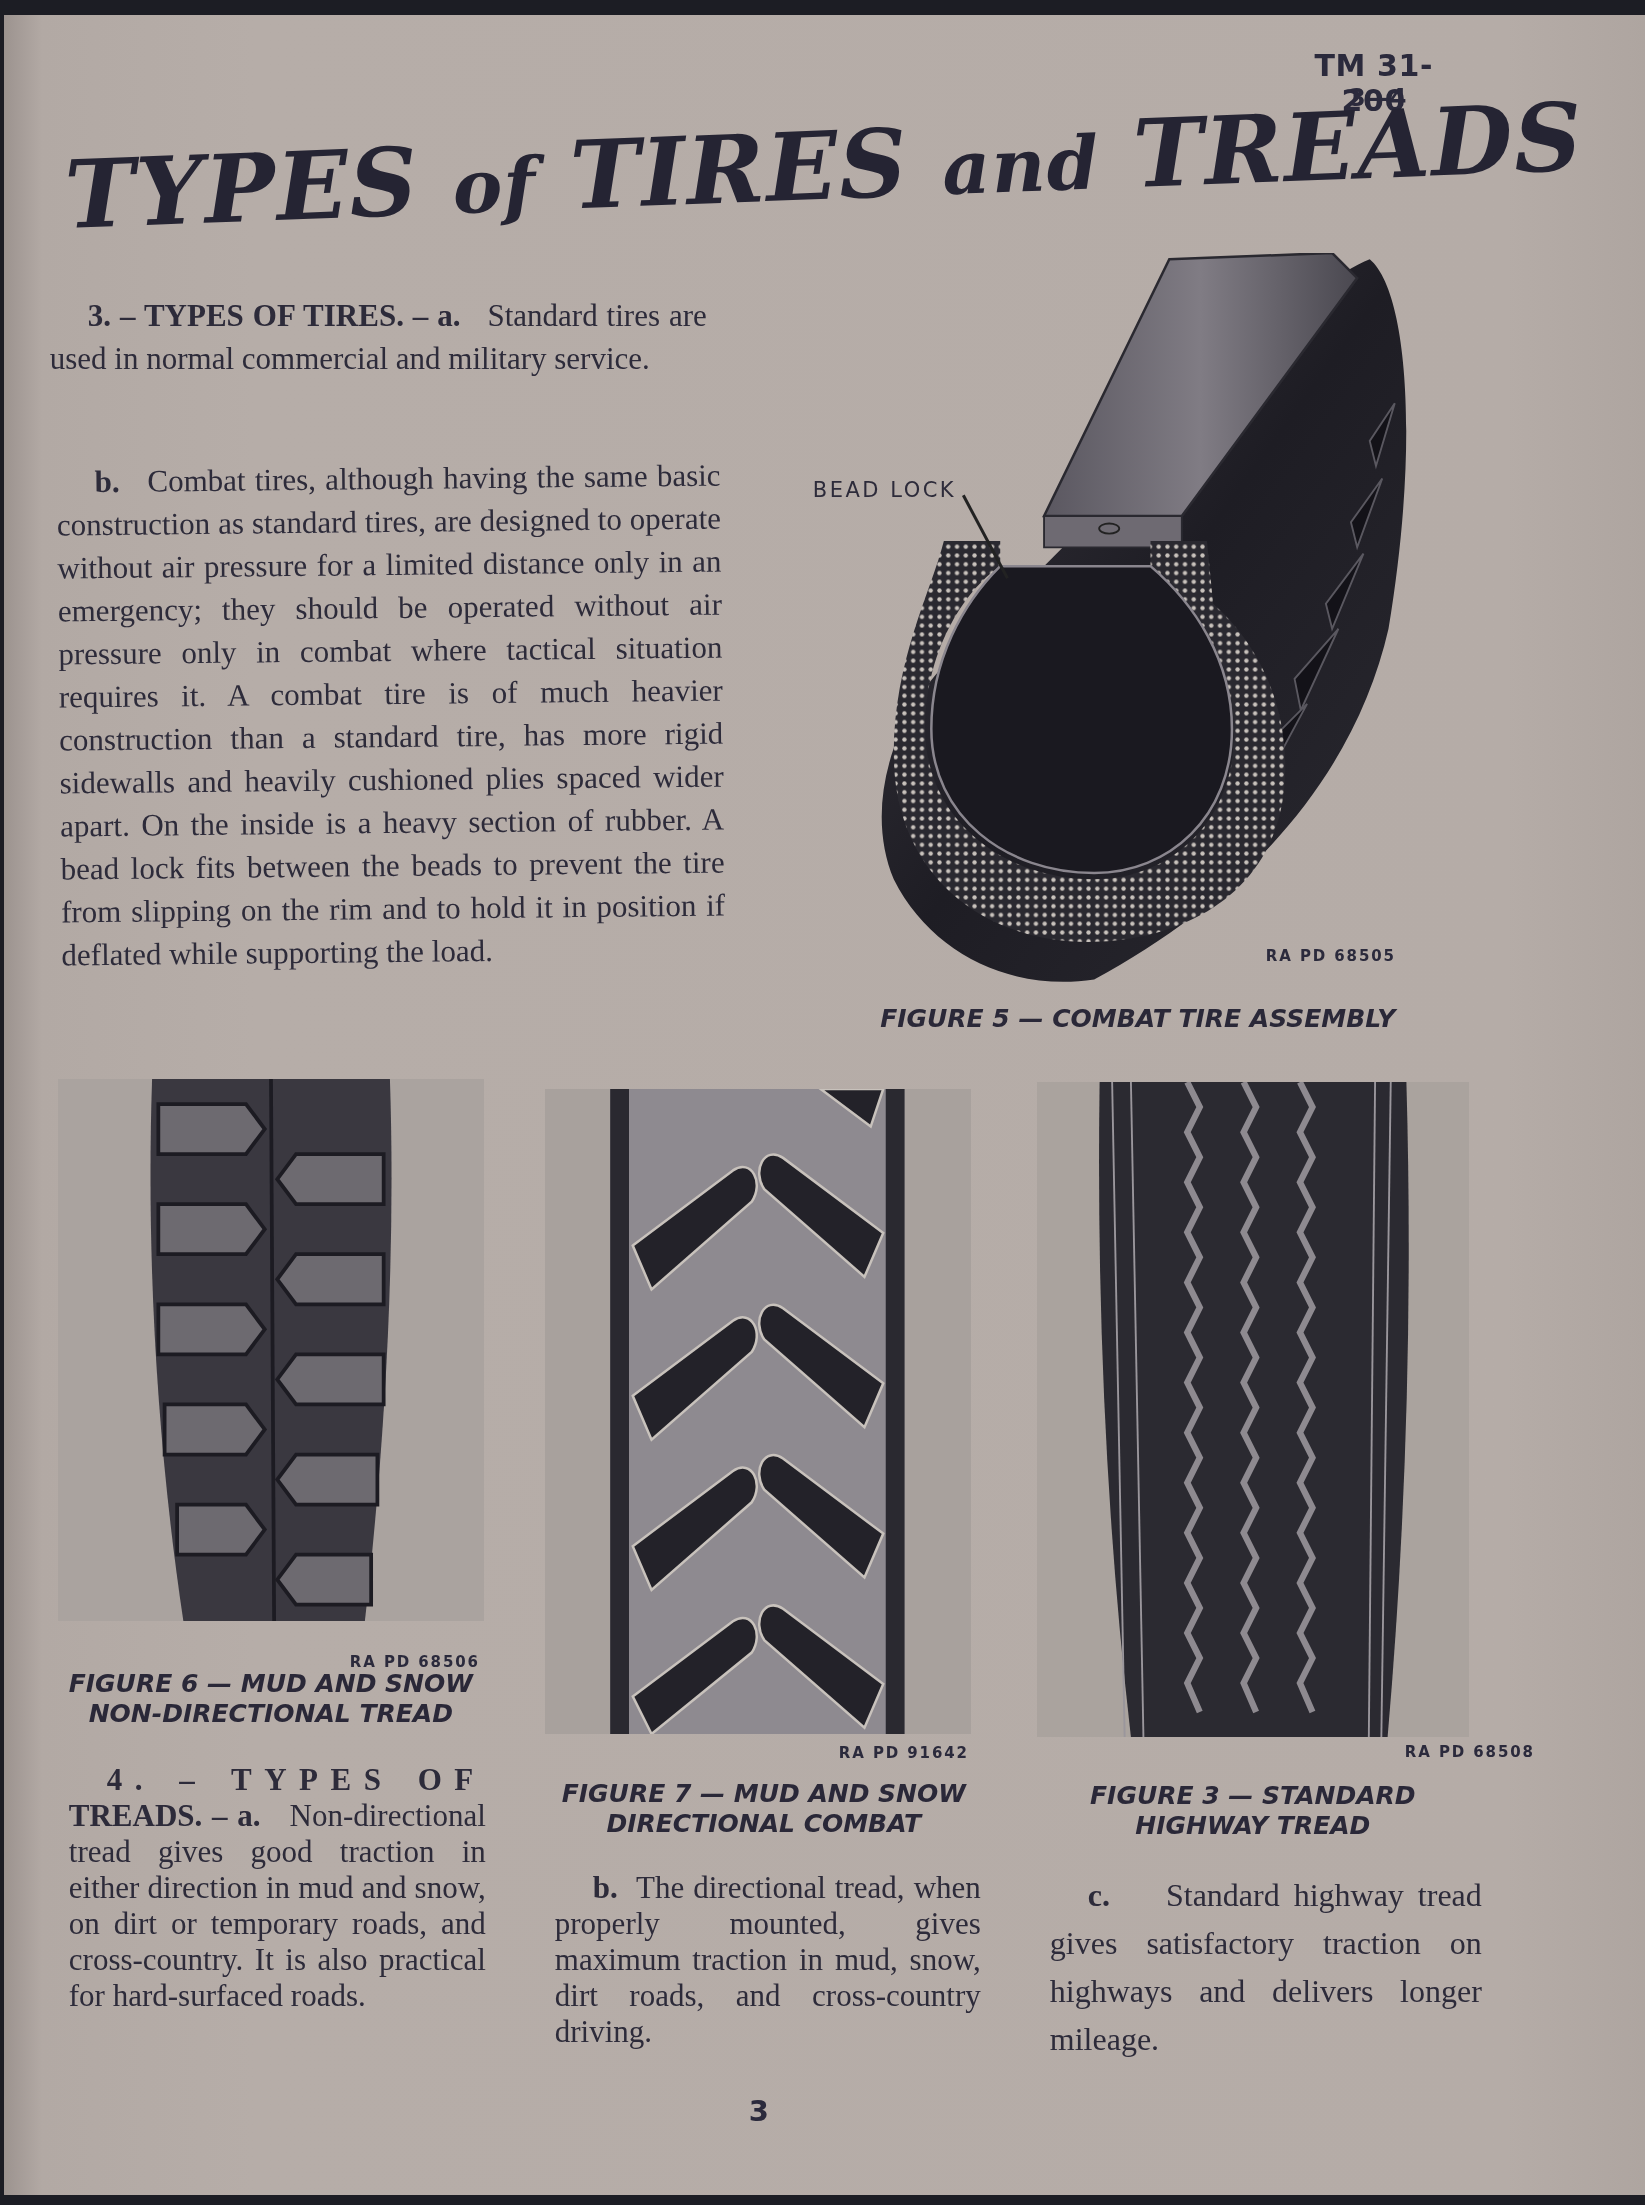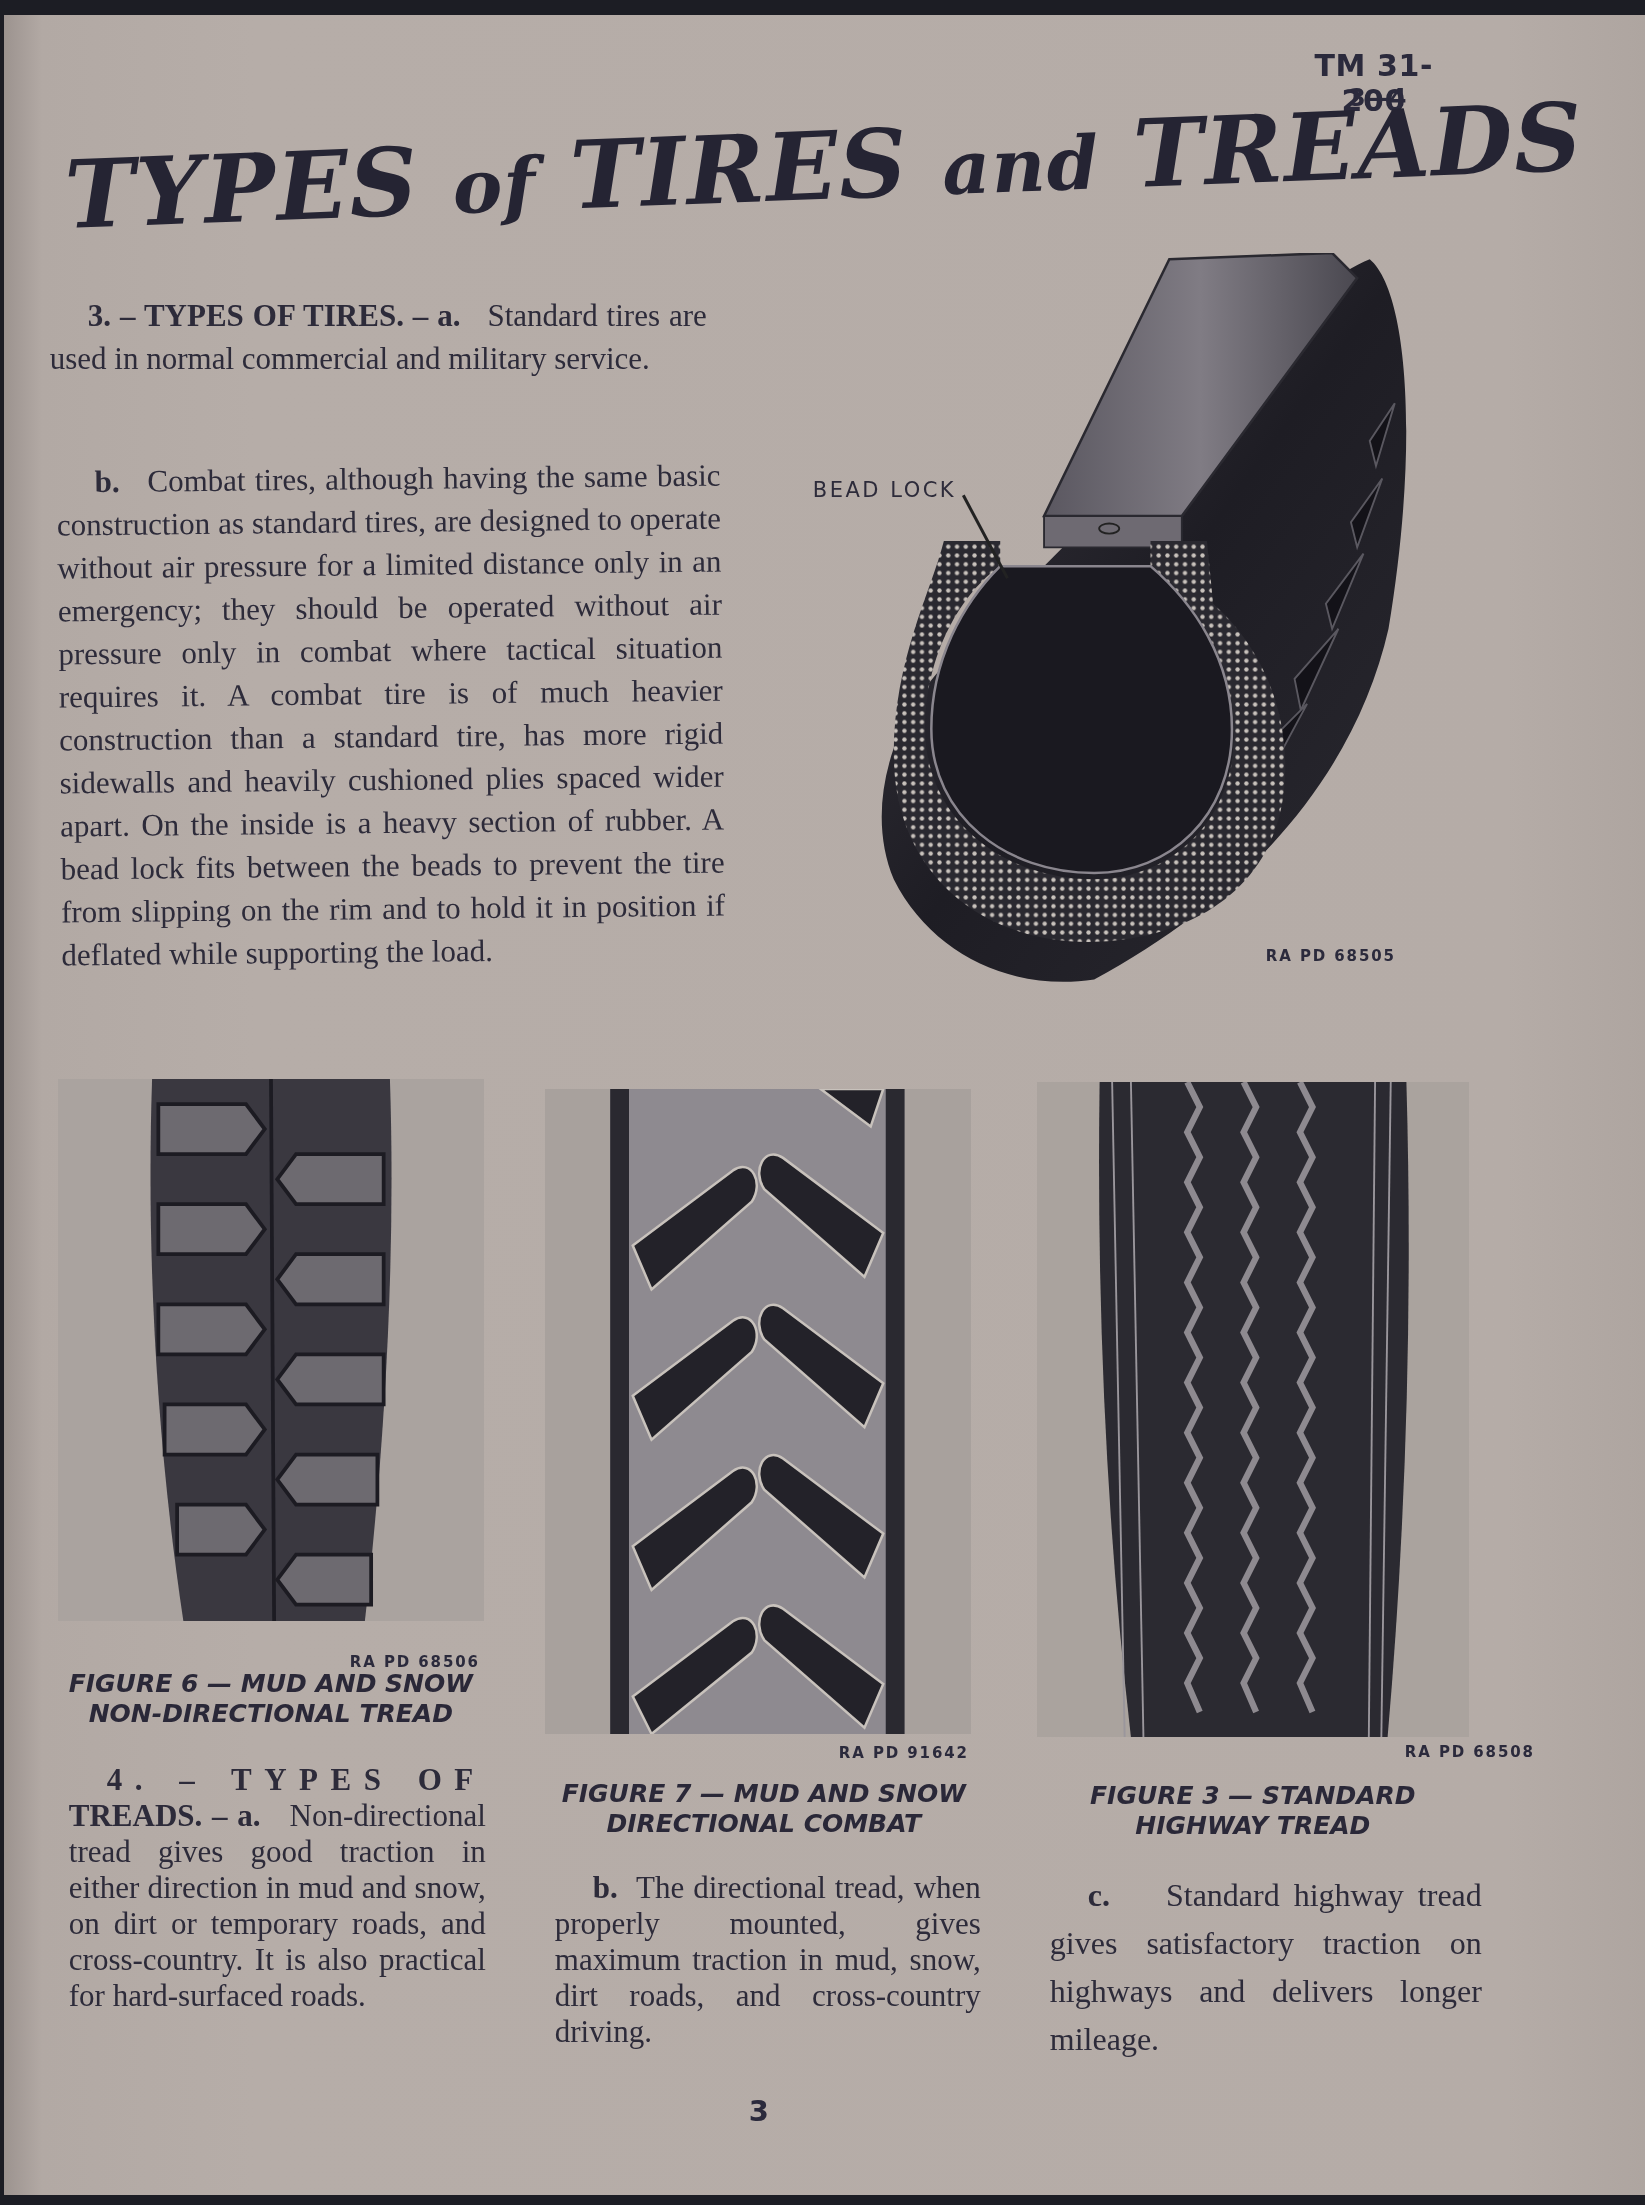--- a/index.html
+++ b/index.html
@@ -124,20 +124,21 @@
       <ellipse cx="404" cy="440" rx="16" ry="8" fill="none" stroke="#222" stroke-width="3"></ellipse>
 
       <path d="M140,460 L230,460 L230,500 C170,540 110,640 110,760 C110,900 230,1000 380,1000 C520,1000 620,880 600,740 C590,620 520,540 470,500 L470,460 L560,460 L570,560 C660,640 700,760 680,880 C650,1040 500,1100 370,1100 C200,1100 60,990 60,800 C60,650 120,540 140,460 Z" fill="url(#dots)"></path>
 
       <path d="M230,500 L470,500 C540,560 600,650 600,760 C600,900 500,990 380,990 C240,990 120,900 120,760 C120,650 170,560 230,500 Z" fill="#1a1920" stroke="#8a868e" stroke-width="4"></path>
     </svg>
   </div>
   <div class="bead-label">BEAD LOCK</div>
   <div class="bead-line"></div>
   <div class="code" style="left:1262px; top:932px;">RA PD 68505</div>
+  <div class="caption" style="left:852px; top:989px; width:564px;">FIGURE 5 — COMBAT TIRE ASSEMBLY</div>
 
   <div class="photo" style="left:54px; top:1064px; width:426px; height:542px; background:#aaa39f;">
     <svg width="426" height="542" viewBox="0 0 680 866">
       <path d="M150,0 L530,0 C540,300 520,600 490,866 L200,866 C160,600 140,300 150,0 Z" fill="#3a3840"></path>
       <g fill="#6d6a70" stroke="#1c1b22" stroke-width="6">
         <path d="M160,40 L300,40 L330,80 L300,120 L160,120 Z"></path>
         <path d="M160,200 L300,200 L330,240 L300,280 L160,280 Z"></path>
         <path d="M160,360 L300,360 L330,400 L300,440 L160,440 Z"></path>
         <path d="M170,520 L300,520 L330,560 L300,600 L170,600 Z"></path>
         <path d="M190,680 L300,680 L330,720 L300,760 L190,760 Z"></path>

